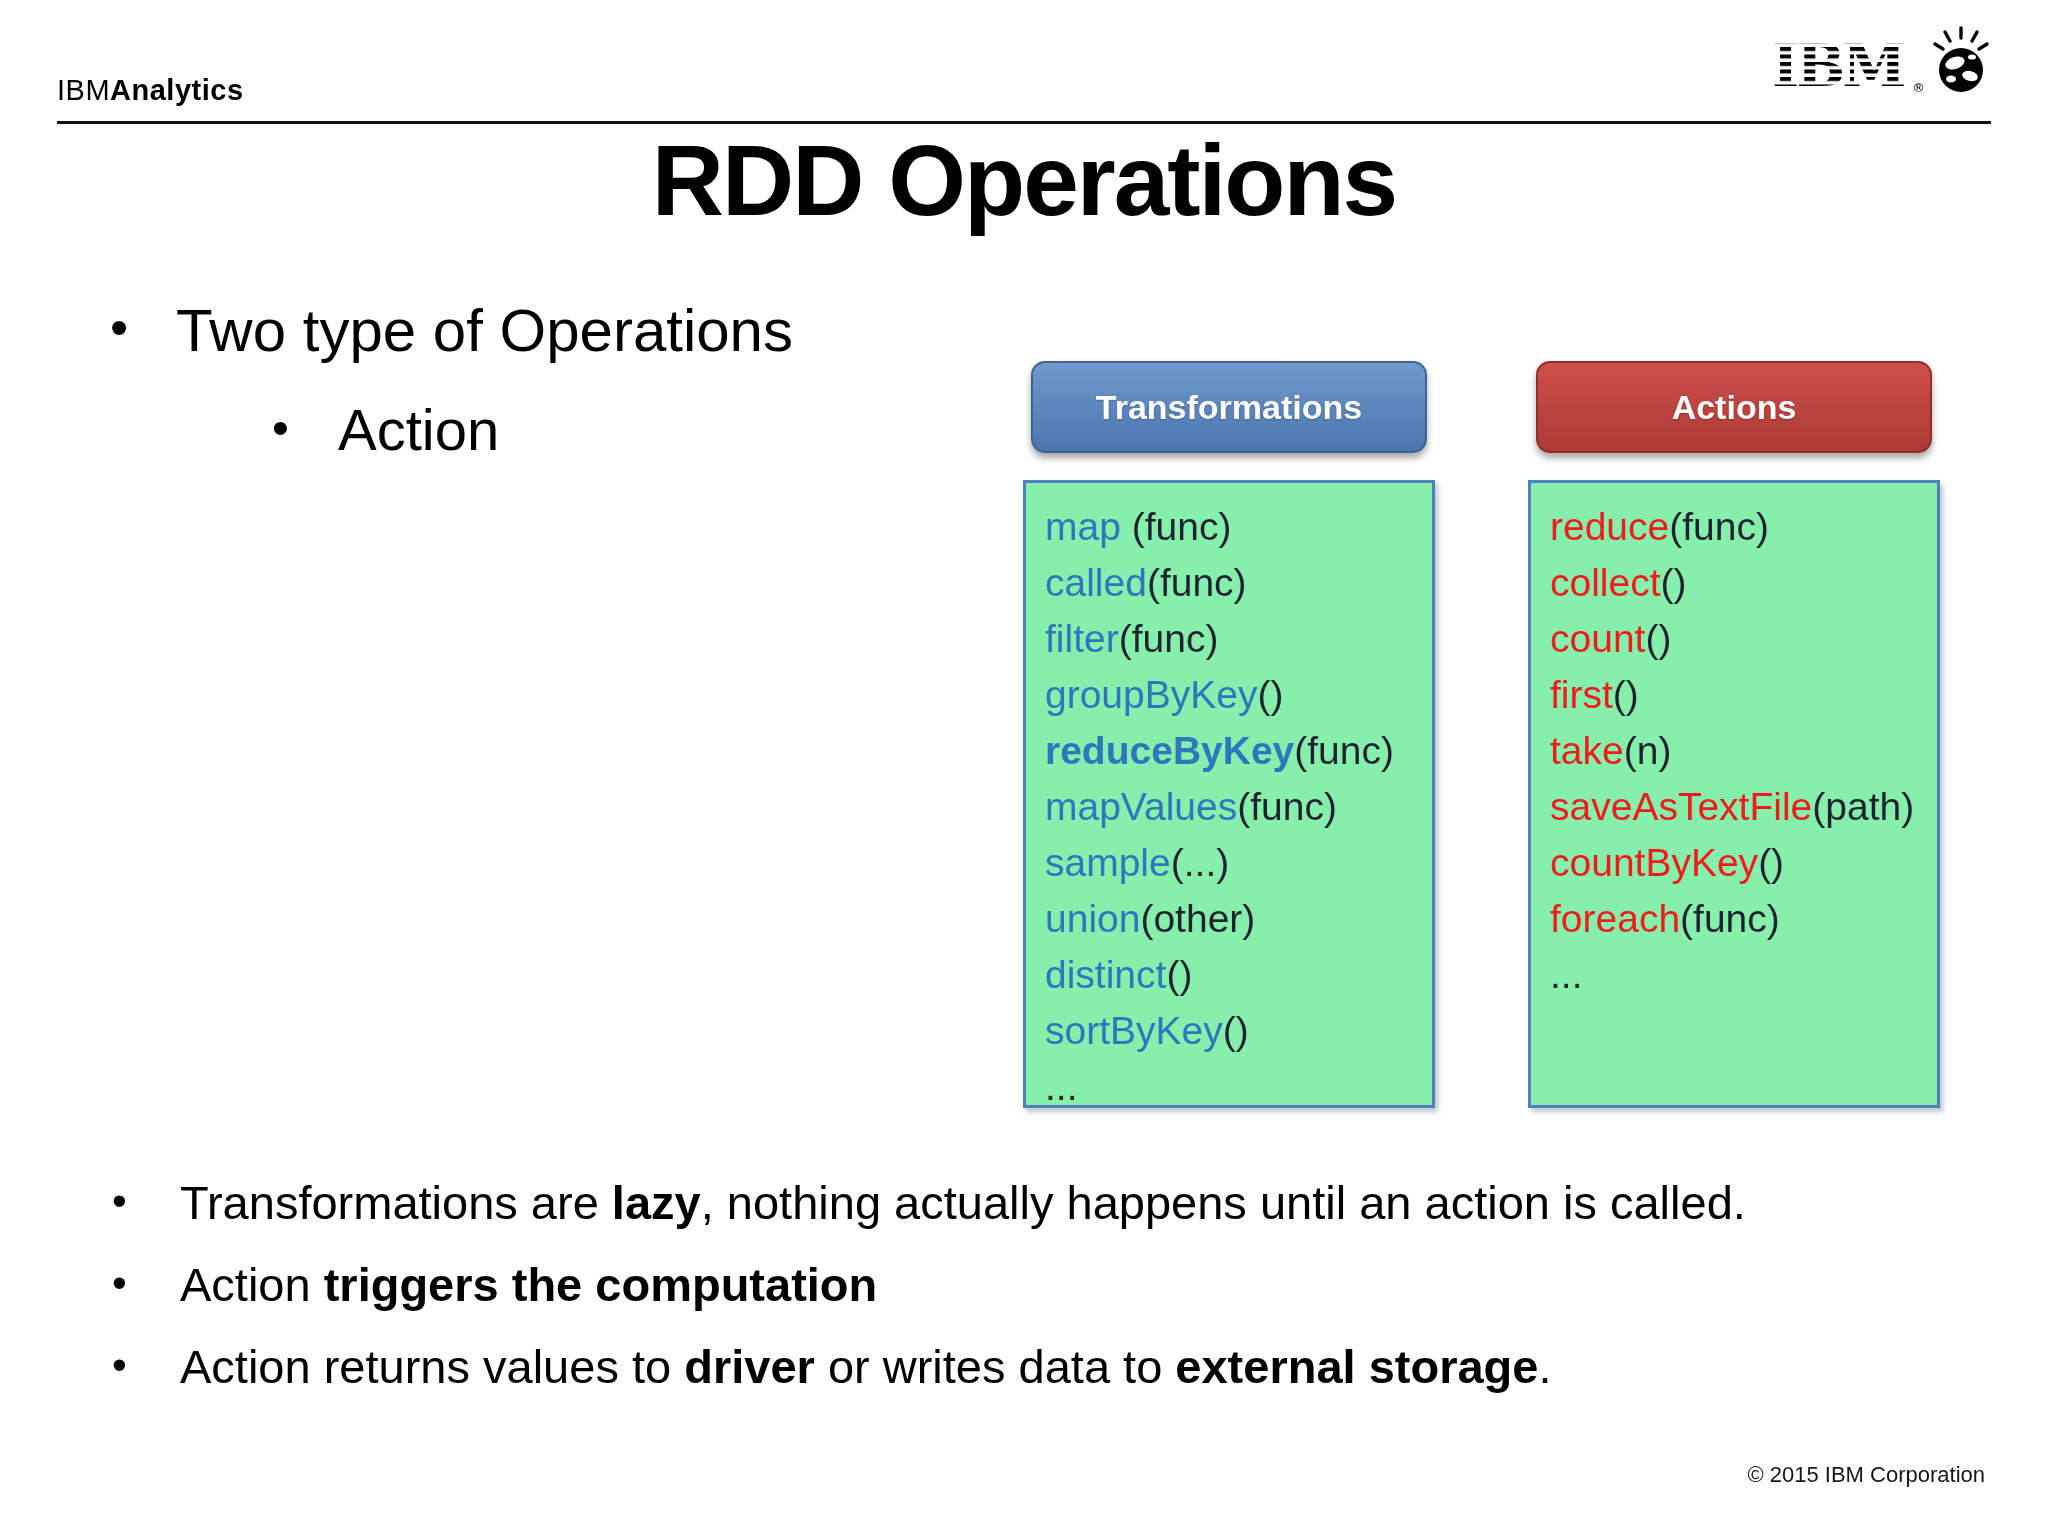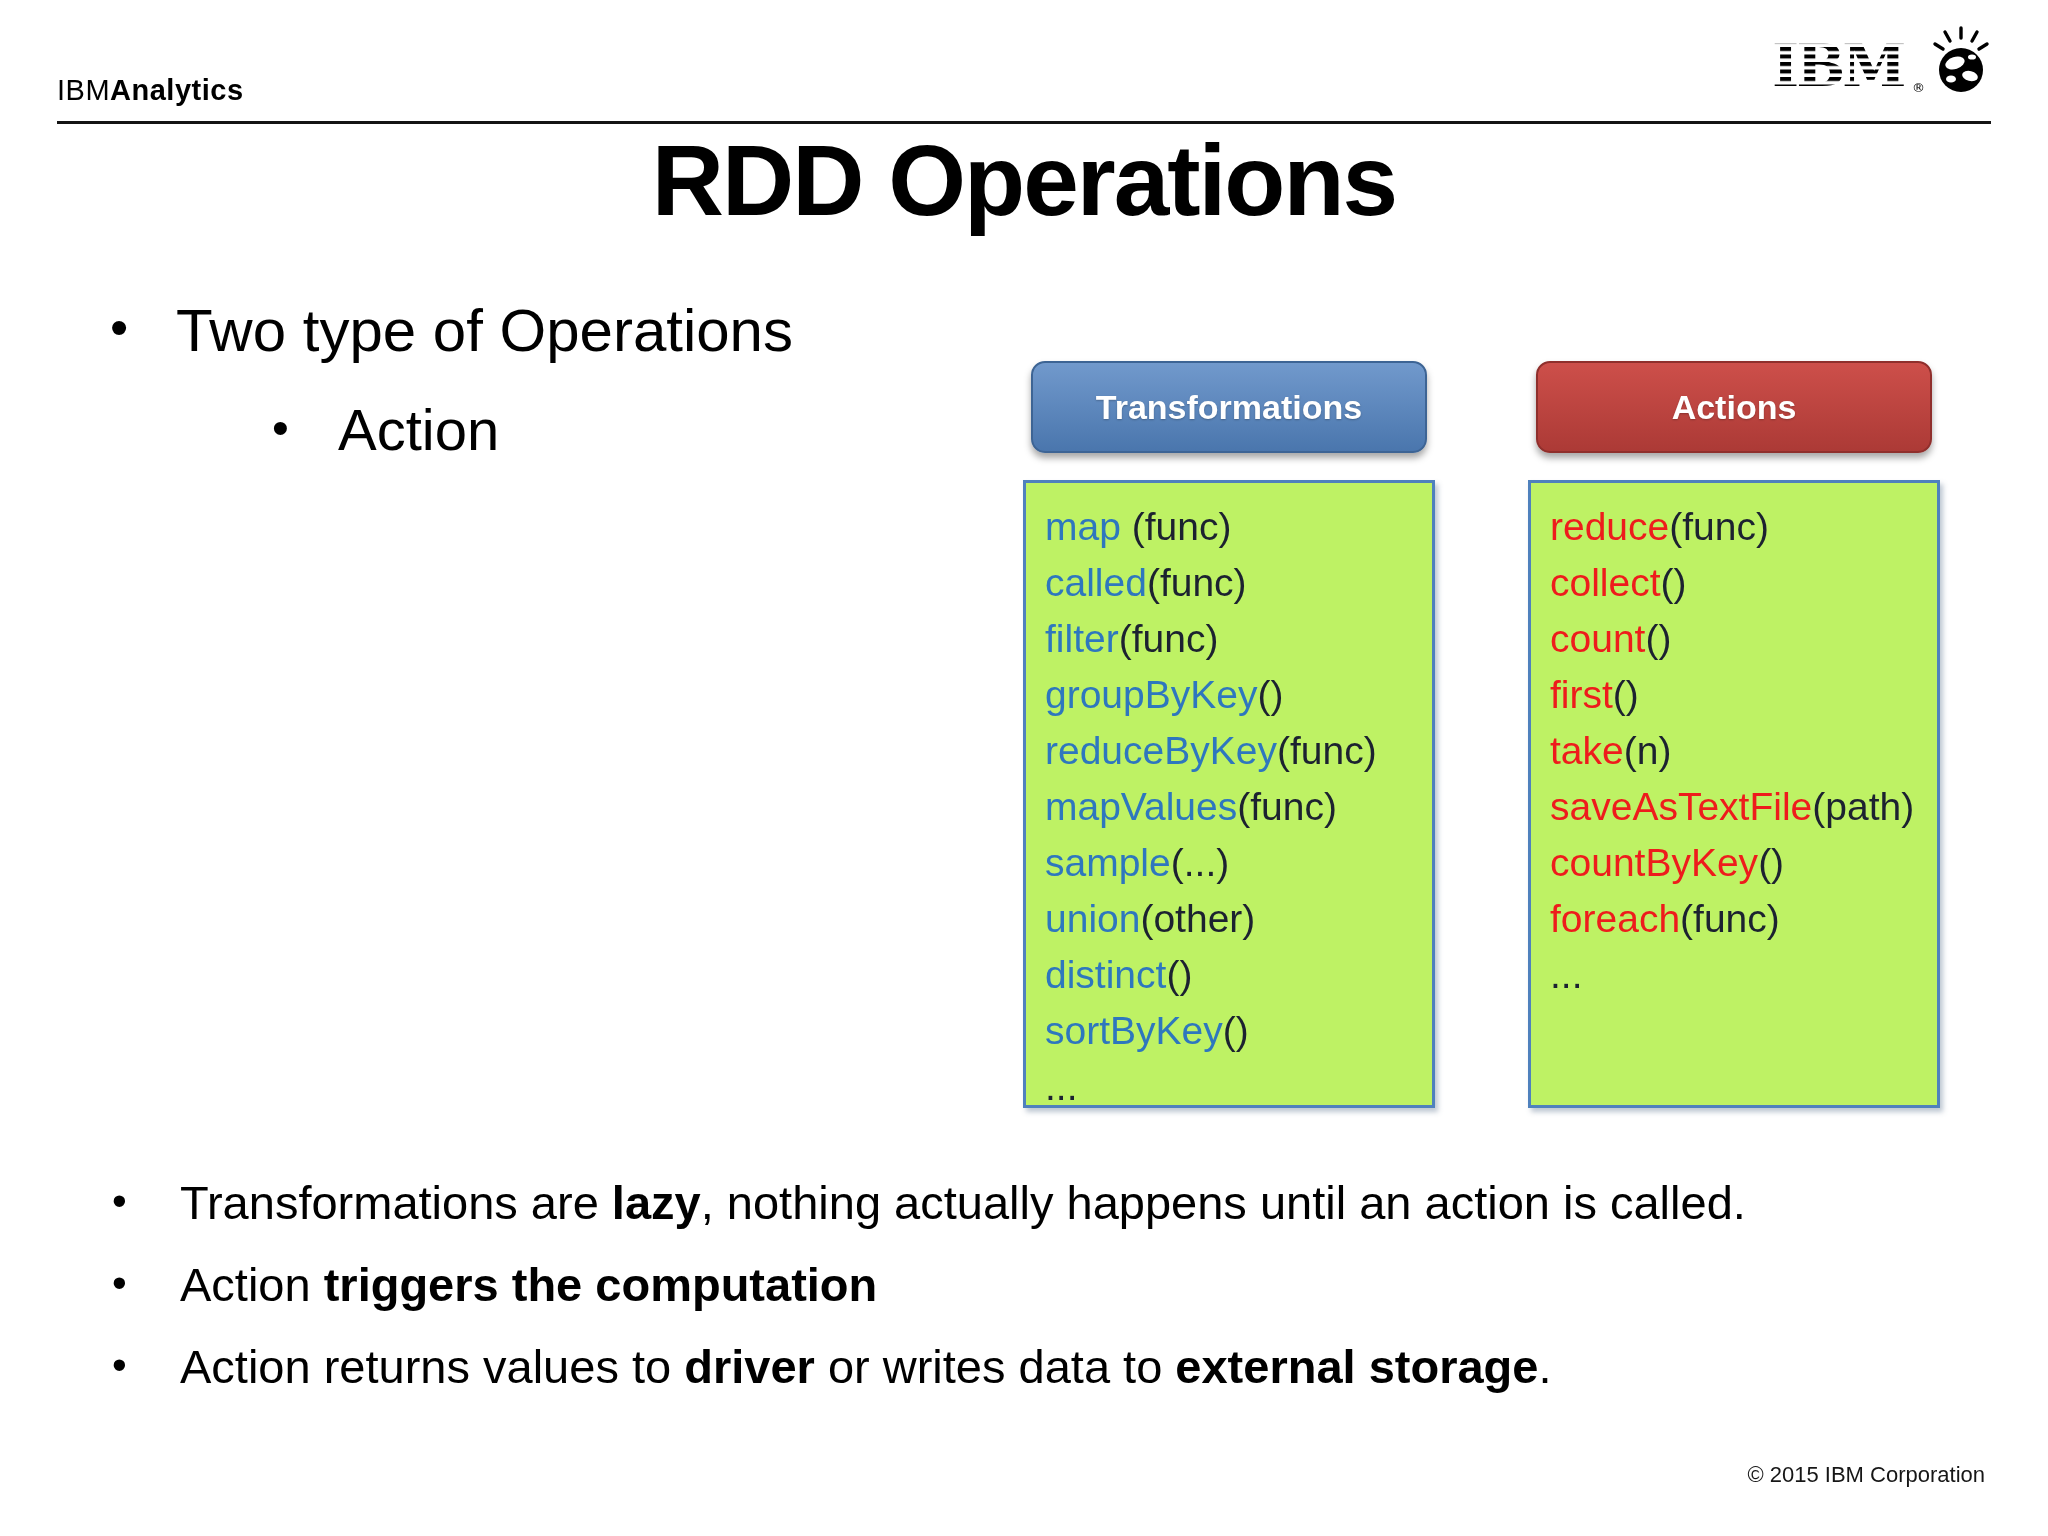--- a/index.html
+++ b/index.html
@@ -34,21 +34,21 @@
     margin:15px 8px;height:88px;border-radius:14px;
     display:flex;align-items:center;justify-content:center;
     color:#fff;font-weight:700;font-size:34px;
     box-shadow:0 5px 7px rgba(0,0,0,.35);
     text-shadow:0 1px 2px rgba(0,0,0,.25);
   }
   .btn-blue{background:linear-gradient(#7199cc,#4a76ad);border:2px solid #3d6494;}
   .btn-red{background:linear-gradient(#cd4f4a,#ac3a36);border:2px solid #8f2f2c;}
   .panel-box{
     margin-top:27px;height:628px;box-sizing:border-box;
-    background:#bef264;border:3px solid #4f81bd;
+    background:#86efac;border:3px solid #4f81bd;
     box-shadow:3px 4px 5px rgba(110,130,155,.45);
     padding:16px 0 0 19px;
     font-size:39px;line-height:56px;white-space:nowrap;overflow:hidden;
   }
   .fn-args{color:#1c2230;}
   
   .bottom{position:absolute;left:110px;top:1168px;width:1750px;margin:0;padding:0;list-style:none;}
   .bottom li{position:relative;padding-left:70px;font-size:47px;line-height:70px;margin-bottom:12px;}
   .bottom li::before{content:"•";position:absolute;left:2px;top:-2px;font-size:42px;}
   .bottom b{font-weight:700;}
@@ -101,21 +101,21 @@
   </li>
 </ul>
 
 <section class="panel panel-left">
   <div class="panel-btn btn-blue">Transformations</div>
   <div class="panel-box">
       <div class="fn-item"><span class="fn-name" style="color: rgb(46, 119, 190);">map</span><span class="fn-args"> (func)</span></div>
       <div class="fn-item"><span class="fn-name" style="color: rgb(46, 119, 190);">called</span><span class="fn-args">(func)</span></div>
       <div class="fn-item"><span class="fn-name" style="color: rgb(46, 119, 190);">filter</span><span class="fn-args">(func)</span></div>
       <div class="fn-item"><span class="fn-name" style="color: rgb(46, 119, 190);">groupByKey</span><span class="fn-args">()</span></div>
-      <div class="fn-item"><span class="fn-name" style="color: rgb(46, 119, 190);">reduceByKey</span><span class="fn-args">(func)</span></div>
+      <div class="fn-item"><span class="fn-name" style="color: rgb(46, 119, 190); font-weight: bold;">reduceByKey</span><span class="fn-args">(func)</span></div>
       <div class="fn-item"><span class="fn-name" style="color: rgb(46, 119, 190);">mapValues</span><span class="fn-args">(func)</span></div>
       <div class="fn-item"><span class="fn-name" style="color: rgb(46, 119, 190);">sample</span><span class="fn-args">(...)</span></div>
       <div class="fn-item"><span class="fn-name" style="color: rgb(46, 119, 190);">union</span><span class="fn-args">(other)</span></div>
       <div class="fn-item"><span class="fn-name" style="color: rgb(46, 119, 190);">distinct</span><span class="fn-args">()</span></div>
       <div class="fn-item"><span class="fn-name" style="color: rgb(46, 119, 190);">sortByKey</span><span class="fn-args">()</span></div>
       <div class="fn-item"><span class="fn-name" style="color: rgb(46, 119, 190);"></span><span class="fn-args">...</span></div>
     </div>
 </section>
 <section class="panel panel-right">
   <div class="panel-btn btn-red">Actions</div>

